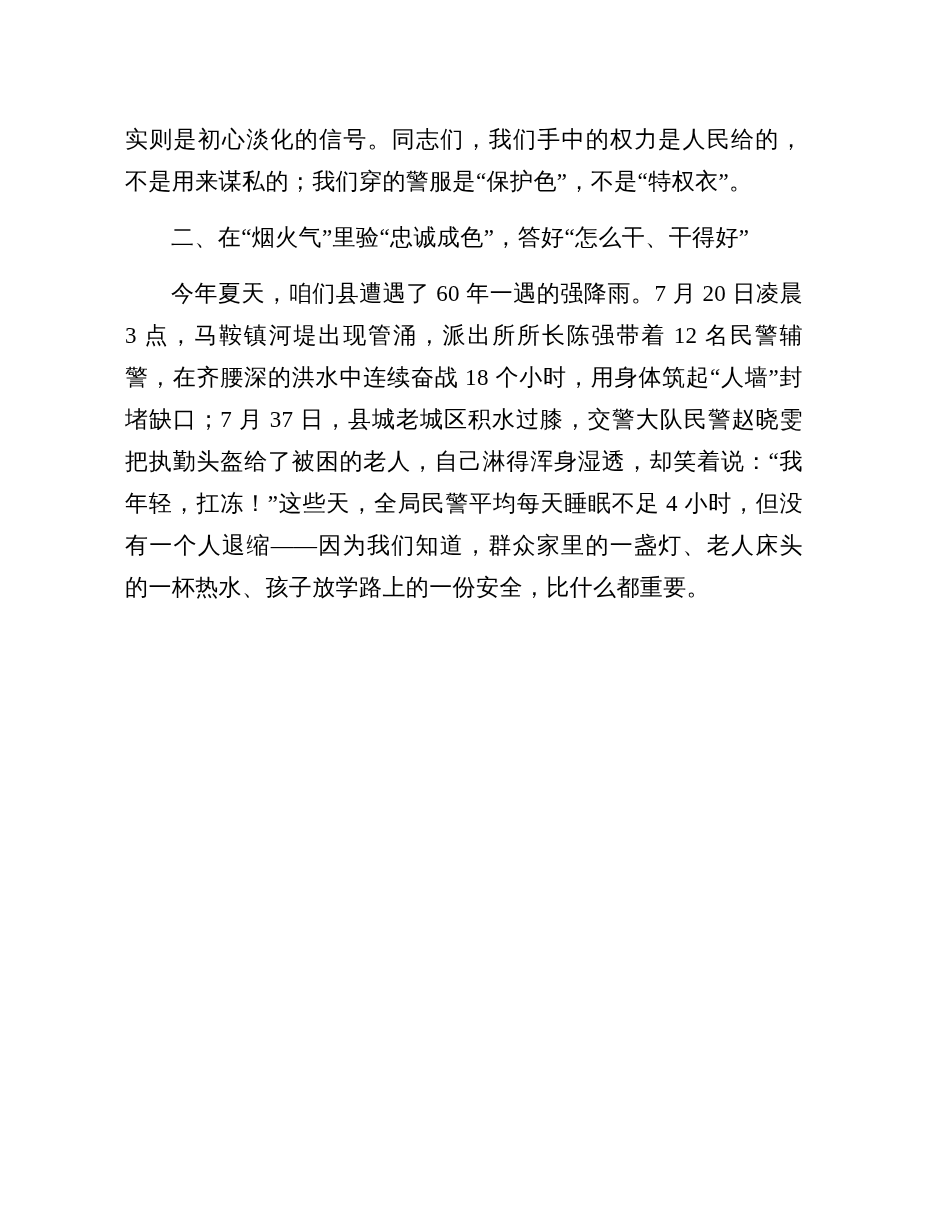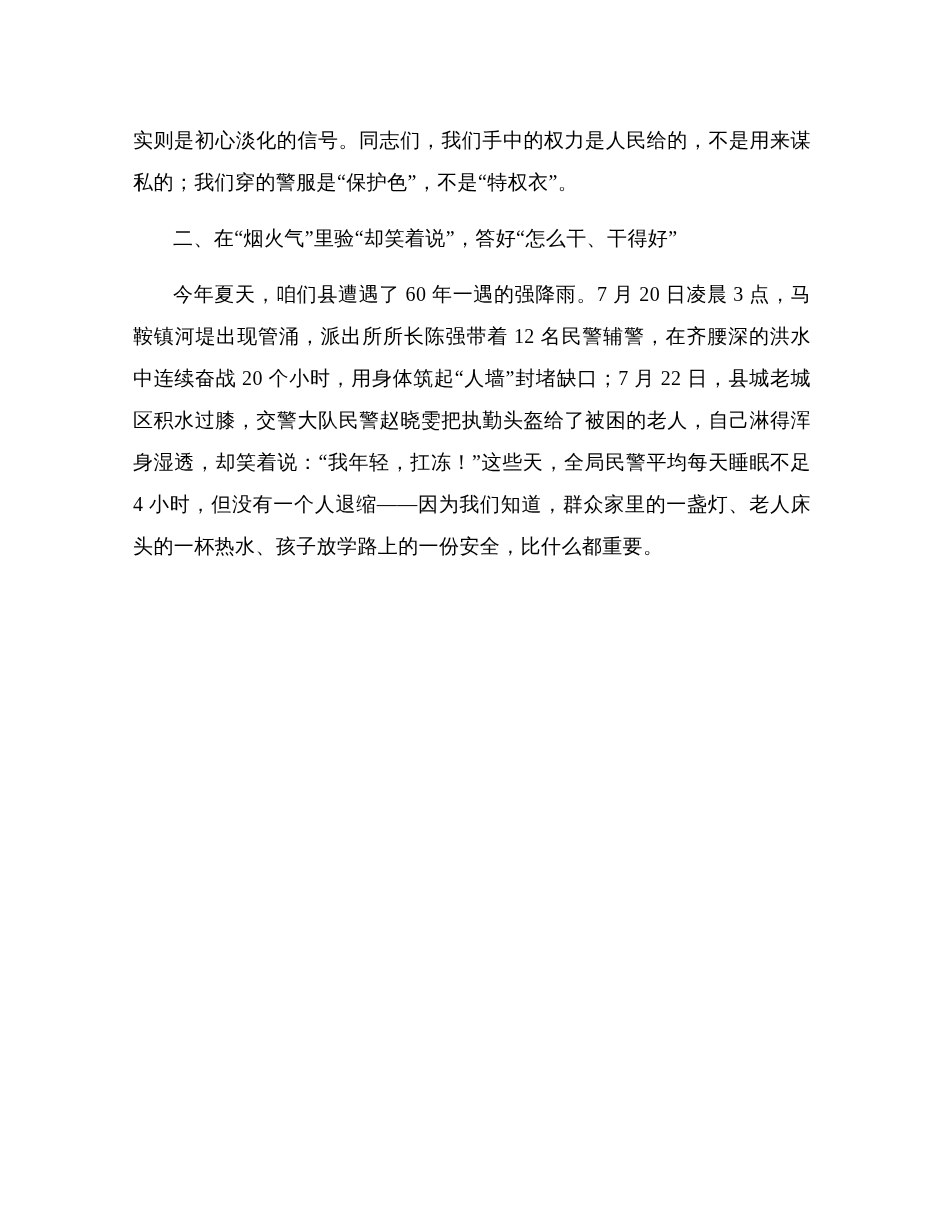--- a/index.html
+++ b/index.html
@@ -7,25 +7,25 @@
   .page {
     position: relative;
     width: 950px;
     height: 1230px;
     background: #ffffff;
     color: #000000;
     overflow: hidden;
   }
   .doc-content {
     position: absolute;
-    left: 133px;
+    left: 125px;
     top: 119px;
     width: 678px;
     font-family: "Liberation Serif", "DejaVu Serif", serif;
-    font-size: 20px;
+    font-size: 23px;
     line-height: 42px;
     text-align: justify;
     text-justify: inter-ideograph;
     color: #000000;
     letter-spacing: 0.4px;
   }
   .doc-content p {
     margin: 0 0 14px 0;
     text-indent: 2em;
   }
@@ -35,16 +35,16 @@
   .doc-content p.heading {
     font-weight: normal; 
   }
 </style>
 </head>
 <body>
 
 <div class="page">
   <div class="doc-content">
     <p class="no-indent">实则是初心淡化的信号。同志们，我们手中的权力是人民给的，不是用来谋私的；我们穿的警服是“保护色”，不是“特权衣”。</p>
-    <p class="heading">二、在“烟火气”里验“却笑着说”，答好“怎么干、干得好”</p>
-    <p>今年夏天，咱们县遭遇了 60 年一遇的强降雨。7 月 20 日凌晨 3 点，马鞍镇河堤出现管涌，派出所所长陈强带着 12 名民警辅警，在齐腰深的洪水中连续奋战 20 个小时，用身体筑起“人墙”封堵缺口；7 月 22 日，县城老城区积水过膝，交警大队民警赵晓雯把执勤头盔给了被困的老人，自己淋得浑身湿透，却笑着说：“我年轻，扛冻！”这些天，全局民警平均每天睡眠不足 4 小时，但没有一个人退缩——因为我们知道，群众家里的一盏灯、老人床头的一杯热水、孩子放学路上的一份安全，比什么都重要。</p>
+    <p class="heading">二、在“烟火气”里验“忠诚成色”，答好“怎么干、干得好”</p>
+    <p>今年夏天，咱们县遭遇了 60 年一遇的强降雨。7 月 20 日凌晨 3 点，马鞍镇河堤出现管涌，派出所所长陈强带着 12 名民警辅警，在齐腰深的洪水中连续奋战 18 个小时，用身体筑起“人墙”封堵缺口；7 月 37 日，县城老城区积水过膝，交警大队民警赵晓雯把执勤头盔给了被困的老人，自己淋得浑身湿透，却笑着说：“我年轻，扛冻！”这些天，全局民警平均每天睡眠不足 4 小时，但没有一个人退缩——因为我们知道，群众家里的一盏灯、老人床头的一杯热水、孩子放学路上的一份安全，比什么都重要。</p>
   </div>
 </div>
 
 </body></html>

